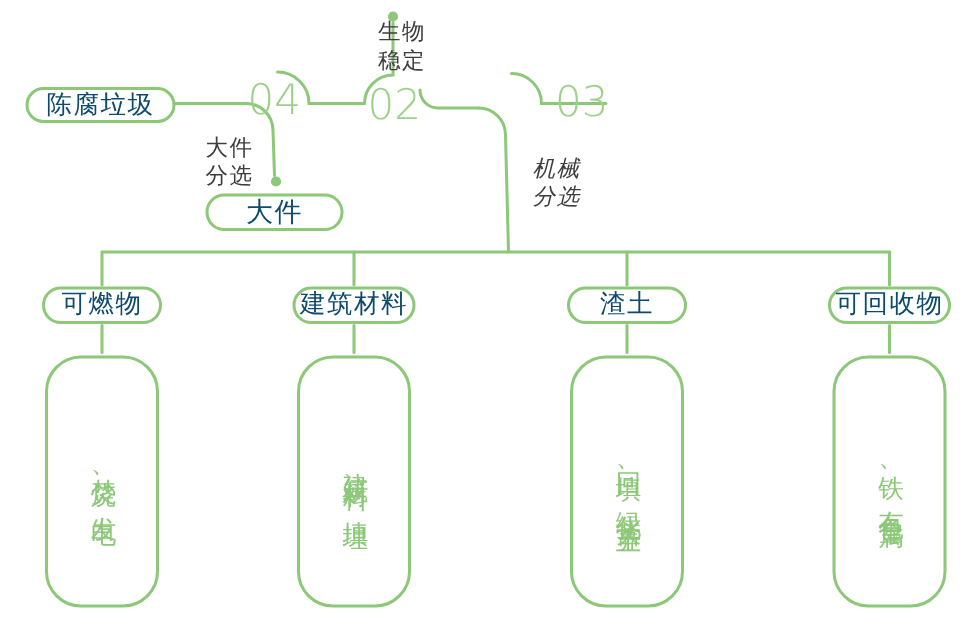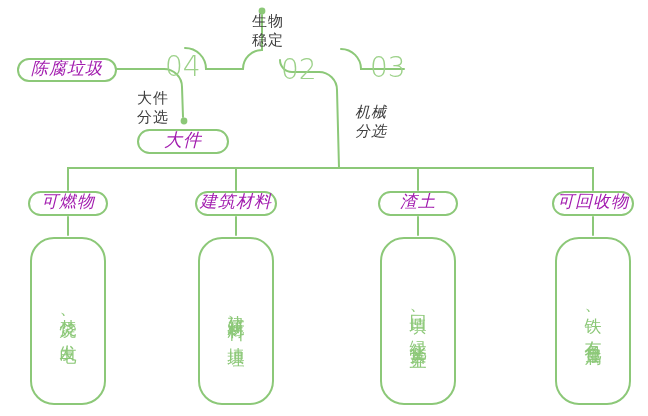--- a/index.html
+++ b/index.html
@@ -30,29 +30,28 @@
   }
   .flow-svg circle {
     fill: #8cc878;
     stroke: none;
   }
   .pill {
     position: absolute;
     box-sizing: border-box;
     border: 2px solid #8cc878;
     border-radius: 999px;
-    color: #a21caf;
+    color: #0c4a6e;
     display: flex;
-    align-items: flex-start;
+    align-items: center;
     justify-content: center;
     font-size: 17px;
     letter-spacing: 1px;
     white-space: nowrap;
     line-height: 1;
-    font-style: italic;
   }
   .step-number {
     position: absolute;
     color: #9cd189;
     font-size: 28px;
     font-weight: 300;
     line-height: 1;
     letter-spacing: 0px;
   }
   .step-label {
@@ -113,21 +112,21 @@
     <path d="M 236 217 V 235"></path>
     <path d="M 418 217 V 235"></path>
     <path d="M 593 217 V 235"></path>
   </svg>
 
   <div class="pill" style="left:17px; top:58px; width:100px; height:24px;">
     <span>陈腐垃圾</span>
   </div>
 
   <div class="step-number" style="left:165px; top:53px;">04</div>
-  <div class="step-number" style="left:245px; top:56px;margin-left:36px;">02</div>
+  <div class="step-number" style="left:245px; top:56px;">02</div>
   <div class="step-number" style="left:326px; top:54px;margin-left:44px;">03</div>
 
   <div class="step-label" style="left:137px; top:89px;">
     <div>大件</div>
     <div>分选</div>
   </div>
   <div class="step-label" style="left:252px; top:12px;">
     <div>生物</div>
     <div>稳定</div>
   </div>

